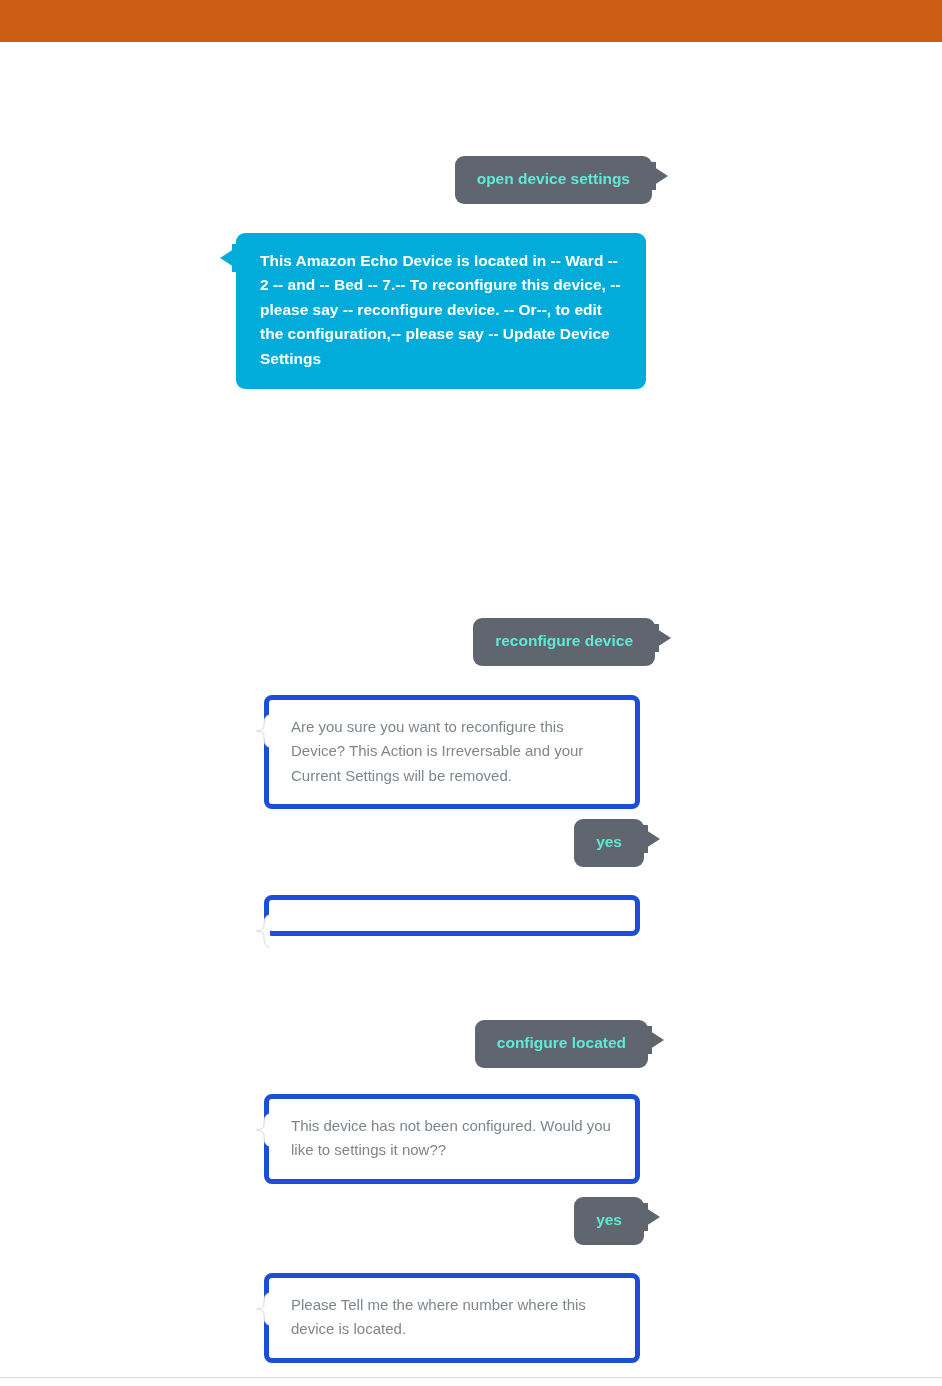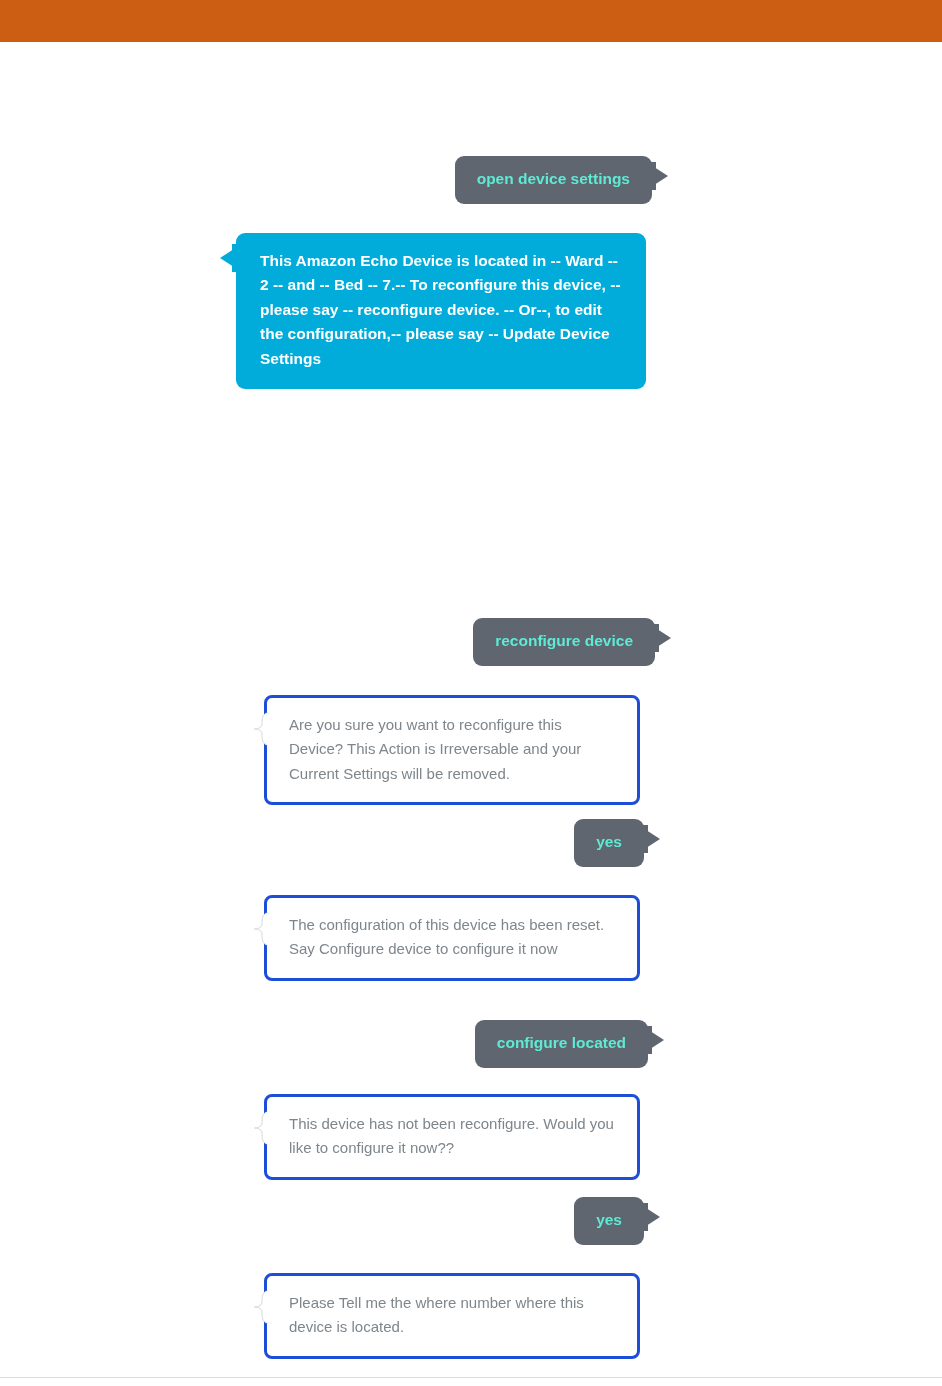--- a/index.html
+++ b/index.html
@@ -107,21 +107,21 @@
     background: #01acda;
   }
 
   
   .bubble.bot-plain {
     background: #ffffff;
     color: #7e868c;
     font-size: 15px;
     font-weight: 400;
     padding: 15px 22px 16px 22px;
-    border: 3px solid #1d4ed8;
+    border: 5px solid #1d4ed8;
     border-radius: 8px;
     line-height: 1.62;
   }
   .bubble.bot-plain .tail {
     position: absolute;
     left: -14px;
     top: 14px;
     width: 15px;
     height: 34px;
     overflow: visible;
@@ -180,39 +180,38 @@
   </div>
 
   <div class="msg-row left" style="top:853px; left:264px;">
     <div class="bubble bot-plain" style="width:376px;">
       <span class="tail">
         <svg width="15" height="34" viewBox="0 0 15 34" fill="none">
           <path d="M15 1 C9 1 9 8 9 12 C9 15 6 16.8 1.5 17 C6 17.2 9 19 9 22 C9 26 9 33 15 33" stroke="#d3dadc" stroke-width="1" fill="#ffffff"></path>
           <path d="M14.5 1 L14.5 33" stroke="#ffffff" stroke-width="2"></path>
         </svg>
       </span>
-      <span class="txt">The configuration of this device has been reset. Say Configure device to configure it now</span>
     </div>
   </div>
 
   <div class="msg-row right" style="top:978px;">
     <div class="bubble user" style="margin-right:294px;">
       <span class="txt">configure located</span>
     </div>
   </div>
 
   <div class="msg-row left" style="top:1052px; left:264px;">
     <div class="bubble bot-plain" style="width:376px;">
       <span class="tail">
         <svg width="15" height="34" viewBox="0 0 15 34" fill="none">
           <path d="M15 1 C9 1 9 8 9 12 C9 15 6 16.8 1.5 17 C6 17.2 9 19 9 22 C9 26 9 33 15 33" stroke="#d3dadc" stroke-width="1" fill="#ffffff"></path>
           <path d="M14.5 1 L14.5 33" stroke="#ffffff" stroke-width="2"></path>
         </svg>
       </span>
-      <span class="txt">This device has not been reconfigure. Would you like to configure it now??</span>
+      <span class="txt">This device has not been configured. Would you like to settings it now??</span>
     </div>
   </div>
 
   <div class="msg-row right" style="top:1155px;">
     <div class="bubble user" style="margin-right:298px;">
       <span class="txt">yes</span>
     </div>
   </div>
 
   <div class="msg-row left" style="top:1231px; left:264px;">

